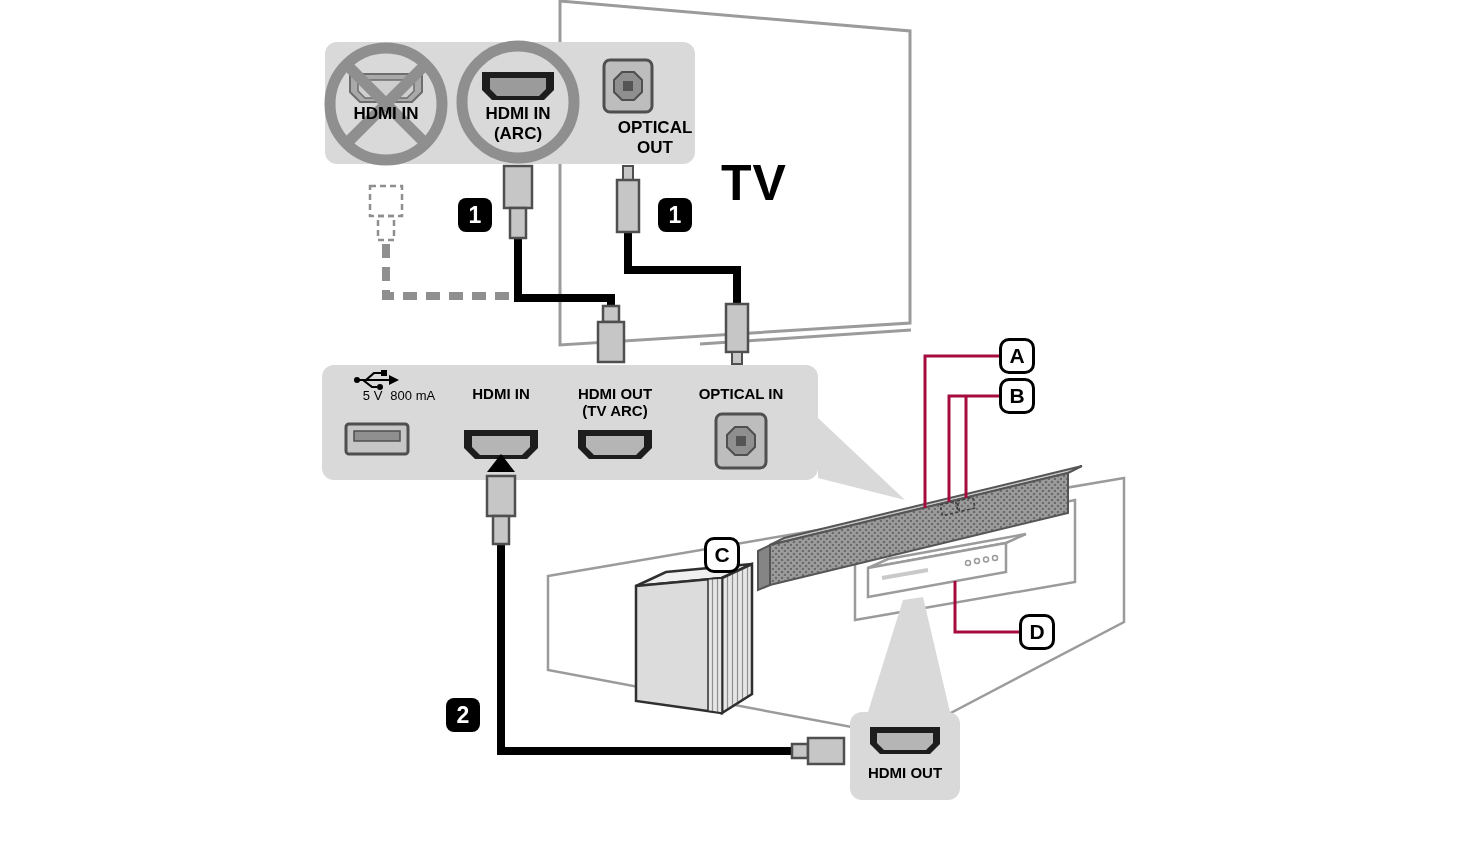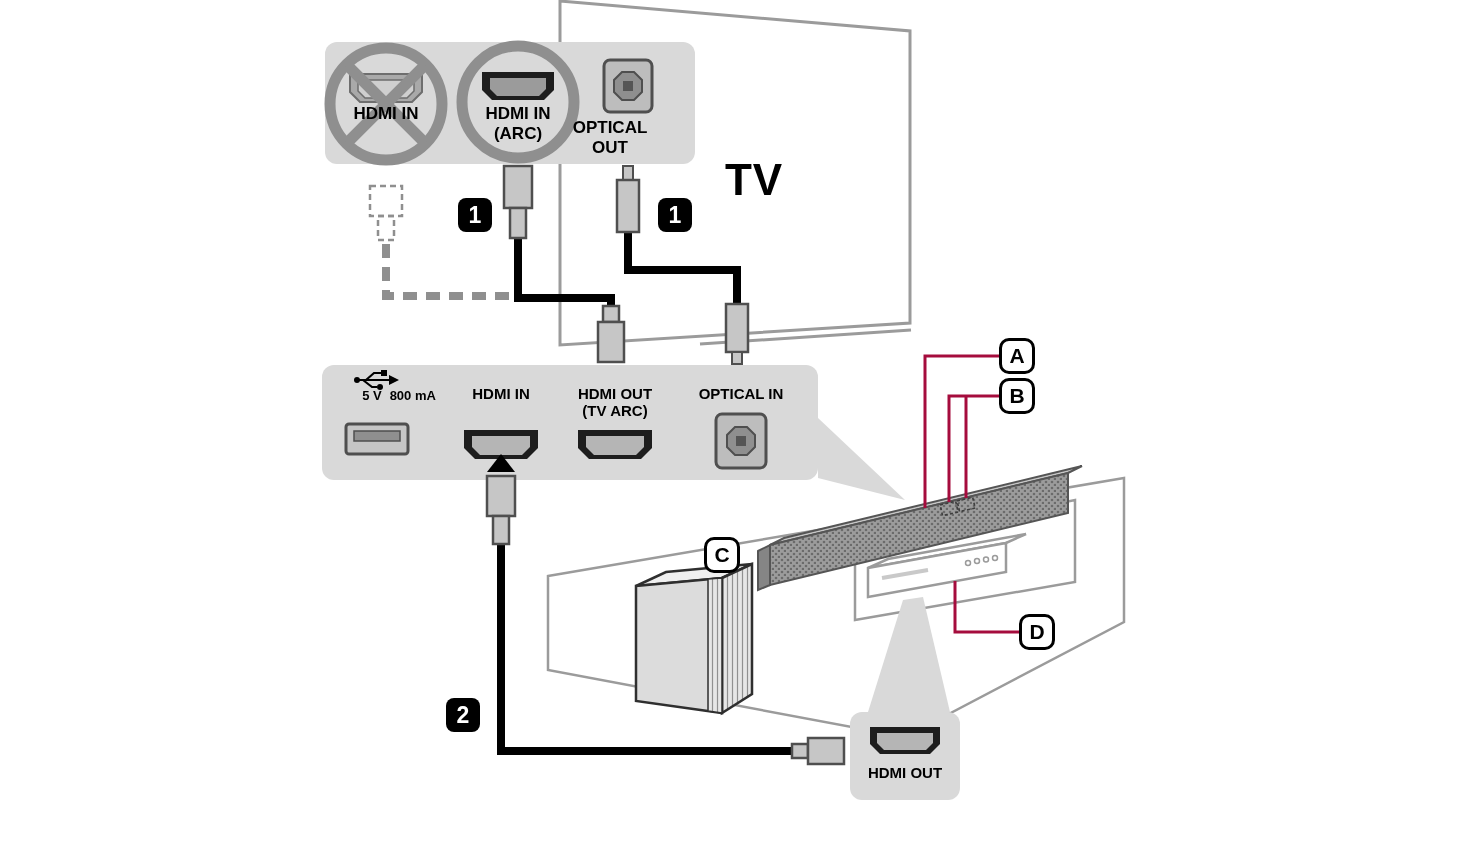--- a/index.html
+++ b/index.html
@@ -1,21 +1,21 @@
 <!DOCTYPE html>
 <html><head>
 <meta charset="utf-8">
 <style>
   *{margin:0;padding:0;box-sizing:border-box;}
   html,body{background:#ffffff;}
   .stage{position:relative;width:1465px;height:842px;background:#ffffff;overflow:hidden;
          font-family:"Liberation Sans",sans-serif;}
   .stage > svg{position:absolute;left:0;top:0;}
   .lbl{position:absolute;text-align:center;color:#000;font-weight:bold;line-height:1.15;}
-  .tv-lbl{font-size:44px;letter-spacing:1px;}
+  .tv-lbl{font-size:50px;letter-spacing:1px;}
   .port-lbl{font-size:17px;}
   .port-lbl-sm{font-size:15px;}
   .usb-lbl{font-size:13px;display:flex;align-items:center;justify-content:center;}
   .usb-lbl span{white-space:nowrap;}
   .dc{display:inline-block;width:14px;height:9px;position:relative;margin:0 4px;}
   .dc::before{content:"";position:absolute;left:0;right:0;top:1px;border-top:2.5px solid #000;}
   .dc::after{content:"";position:absolute;left:0;right:0;top:6px;border-top:2.5px dashed #000;}
   .badge{position:absolute;width:34px;height:34px;background:#000;color:#fff;border-radius:8px;
          display:flex;align-items:center;justify-content:center;font-size:23px;font-weight:bold;}
   .callout{position:absolute;width:36px;height:36px;background:#fff;border:3px solid #000;border-radius:10px;
@@ -183,26 +183,26 @@
 
 <div class="lbl tv-lbl" style="left:712px;top:155px;width:84px;">TV</div>
 
 <div class="lbl port-lbl" style="left:331px;top:104px;width:110px;">HDMI IN</div>
 
 <div class="lbl port-lbl" style="left:463px;top:104px;width:110px;">
   <div>HDMI IN</div>
   <div>(ARC)</div>
 </div>
 
-<div class="lbl port-lbl" style="left:555px;top:118px;width:110px;">
+<div class="lbl port-lbl" style="left:600px;top:118px;width:110px;">
   <div>OPTICAL</div>
   <div>OUT</div>
 </div>
 
-<div class="lbl usb-lbl" style="left:322px;top:389px;width:112px;font-weight:bold;padding-left:42px;">
+<div class="lbl usb-lbl" style="left:322px;top:389px;width:112px;font-weight:normal;padding-left:42px;">
   <span>5 V</span>
   <span class="dc"></span>
   <span>800 mA</span>
 </div>
 
 <div class="lbl port-lbl-sm" style="left:446px;top:385px;width:110px;">HDMI IN</div>
 
 <div class="lbl port-lbl-sm" style="left:560px;top:385px;width:110px;">
   <div>HDMI OUT</div>
   <div>(TV ARC)</div>

